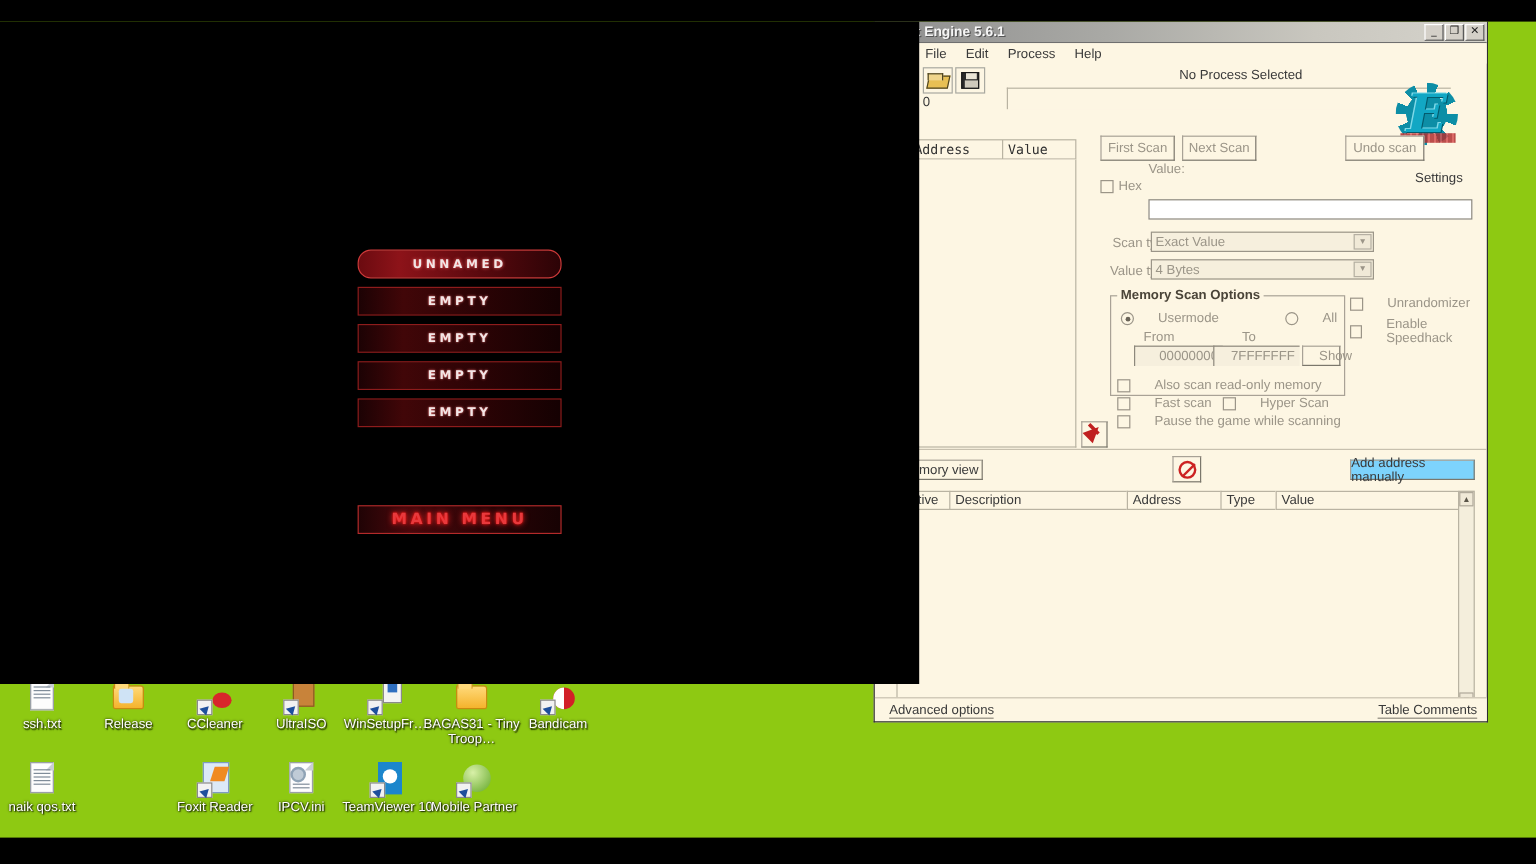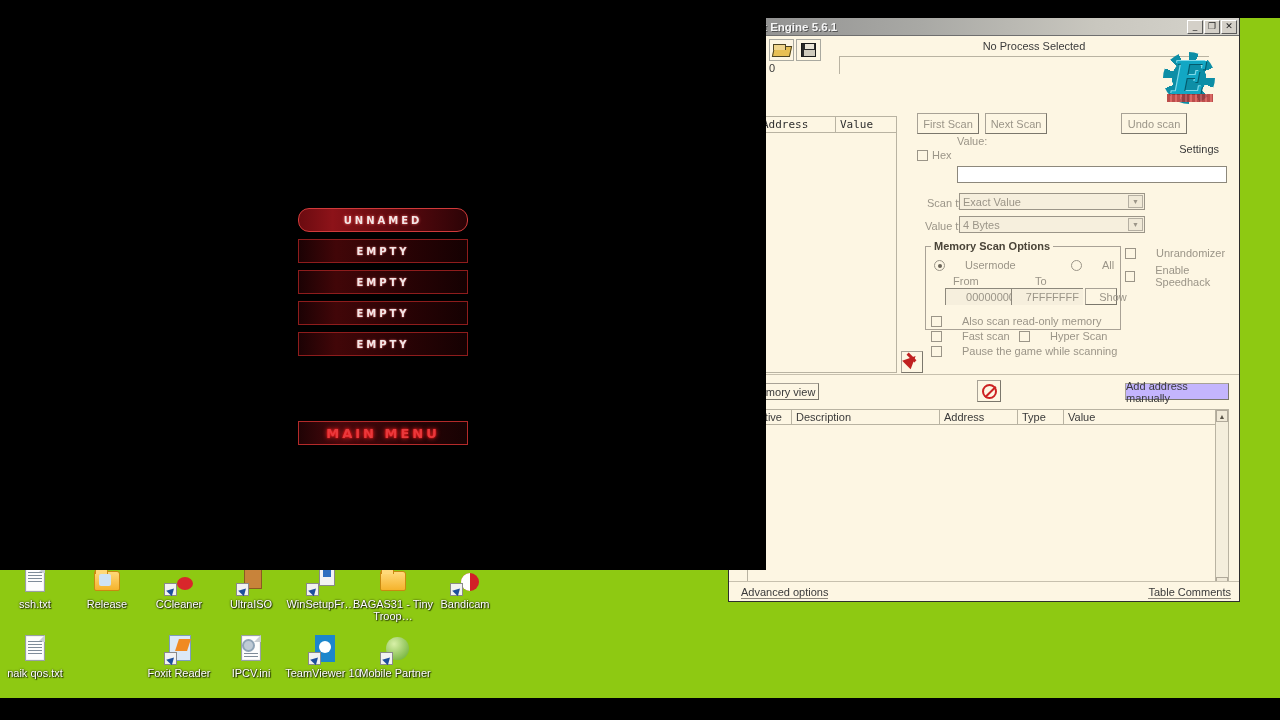--- a/index.html
+++ b/index.html
@@ -471,21 +471,21 @@
     width: 15px; height: 15px; border-radius:50%;
     border: 2px solid #cc2222; position: relative;
   }
   .noentry:after{
     content:""; position:absolute; left:-1px; top:5px;
     width:15px; height:2px; background:#cc2222;
     transform: rotate(-45deg);
   }
   #btn-addaddr {
     position: absolute; right: 10px; top: 365px; width: 104px; height: 17px;
-    background:#c4b5fd; border:1px solid #a8a296;
+    background:#7dd3fc; border:1px solid #a8a296;
     border-right-color:#7b776c; border-bottom-color:#7b776c;
     display:flex;align-items:center;justify-content:center;
     font-size:11px; color:#3a3a3a;
   }
   #tbl-header {
     position: absolute; left: 18px; top: 391px; right: 10px;
     height: 16px;
     display: flex;
     font-size: 11px; color: #3a3a3a;
   }
@@ -659,20 +659,26 @@
 
   <div id="ce">
 
     <div id="ce-titlebar">
       <div id="ce-title">Cheat Engine 5.6.1</div>
       <div class="winbtn">_</div>
       <div class="winbtn">❐</div>
       <div class="winbtn">✕</div>
     </div>
 
+    <div id="ce-menubar">
+      <div class="menu-item">File</div>
+      <div class="menu-item">Edit</div>
+      <div class="menu-item">Process</div>
+      <div class="menu-item">Help</div>
+    </div>
 
     <div id="ce-toolbar">
       <div class="tb-btn" id="tb-open">
         <span class="ico-open"></span>
       </div>
       <div class="tb-btn" id="tb-save">
         <span class="ico-save"></span>
       </div>
       <div id="proc-label">No Process Selected</div>
       <div id="proc-bar"></div>

